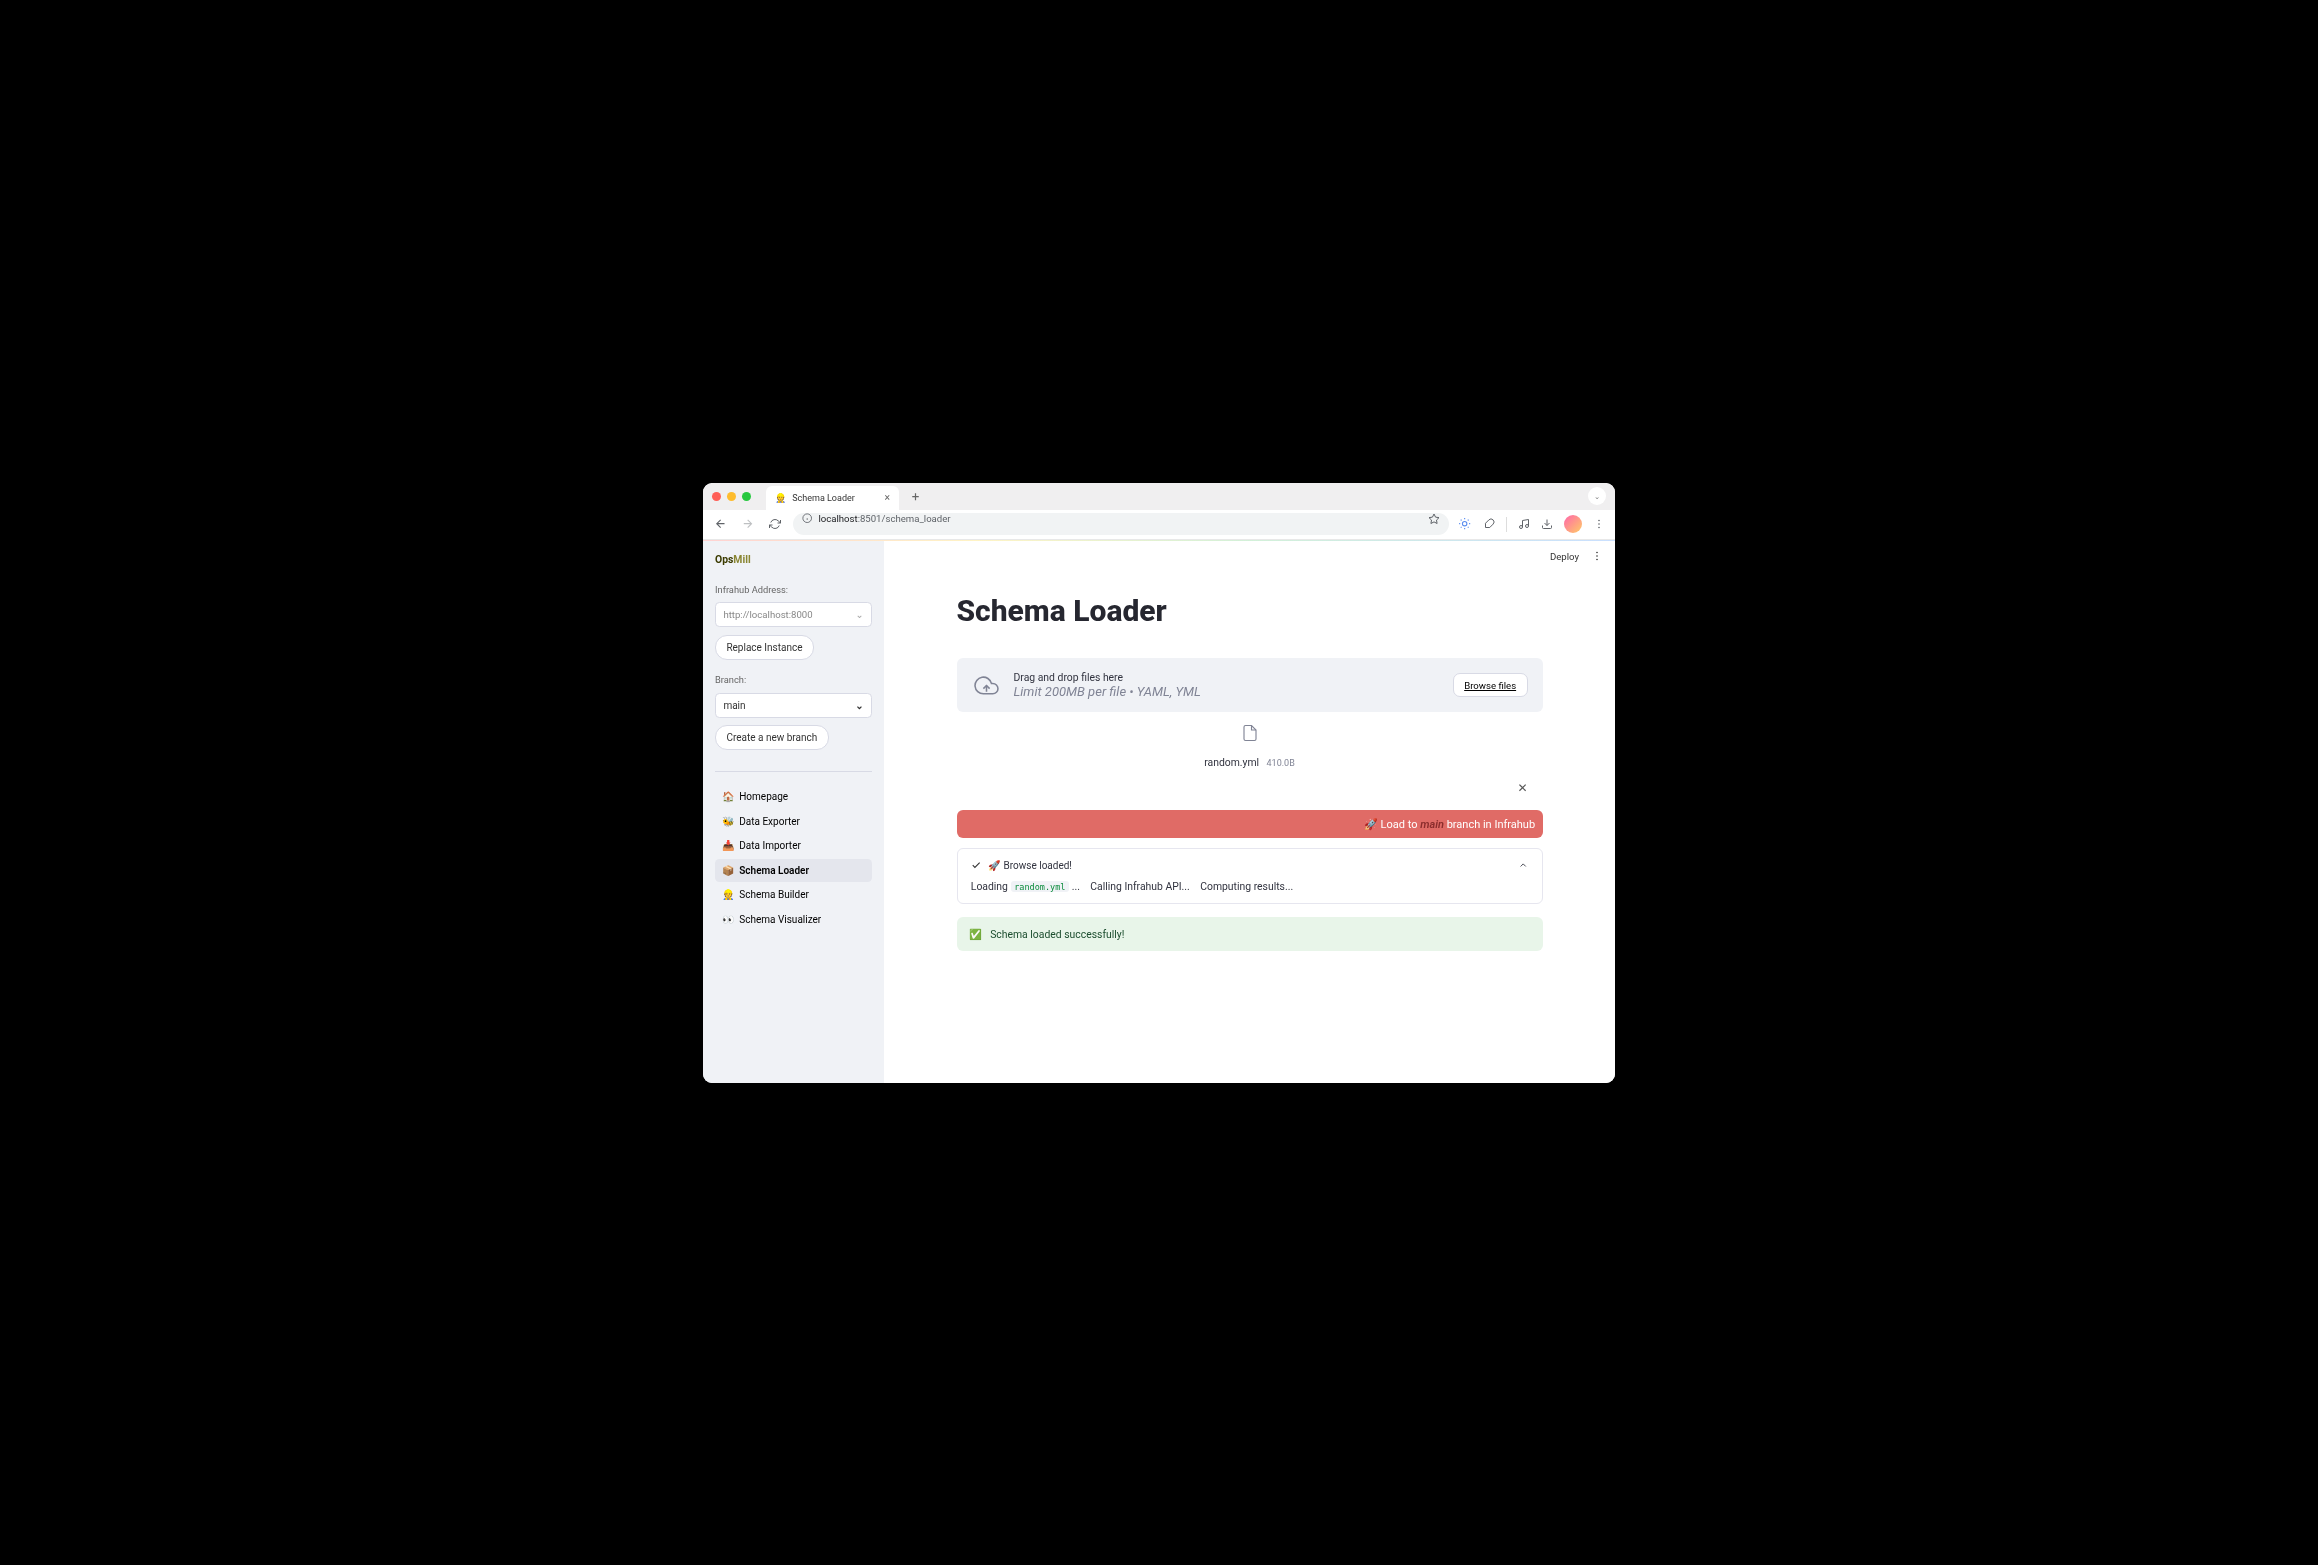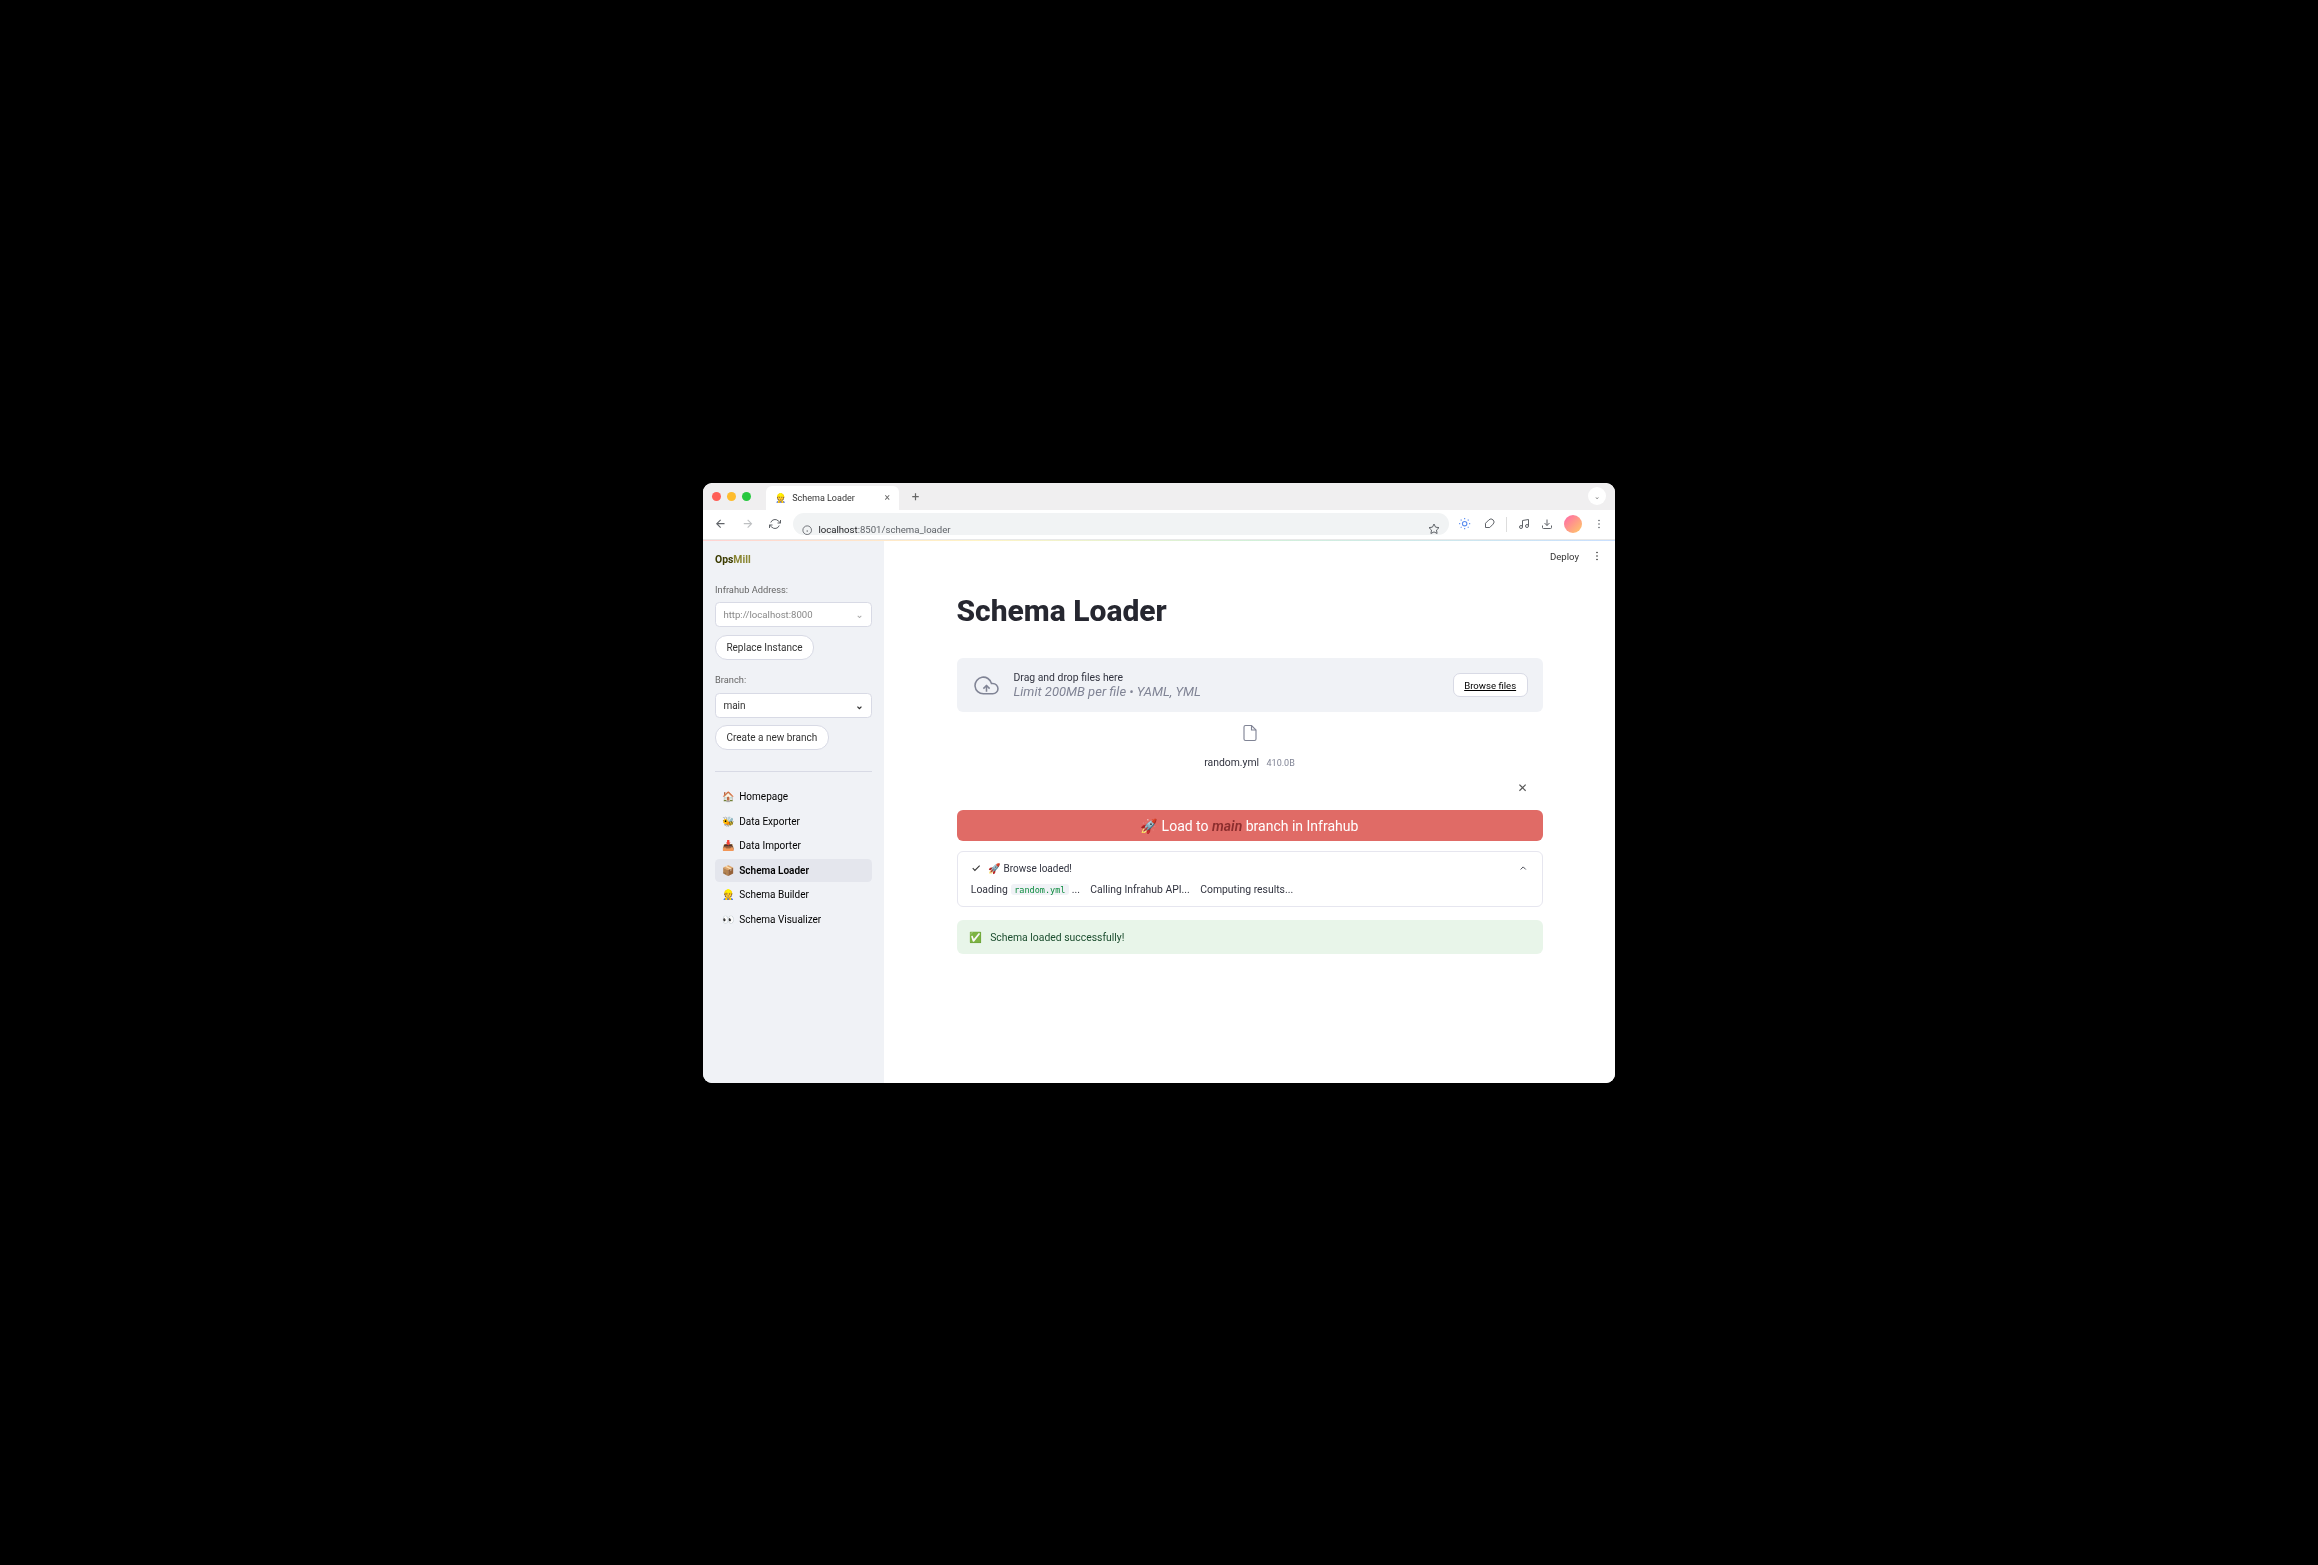--- a/index.html
+++ b/index.html
@@ -92,21 +92,21 @@
       display: flex;
       align-items: center;
       justify-content: center;
     }
     .addressbar {
       flex: 1;
       background: #f1f3f4;
       border-radius: 15px;
       height: 22px;
       display: flex;
-      align-items: flex-end;
+      align-items: flex-start;
       padding: 0 9px;
       gap: 6px;
       font-size: 9.6px;
       color: #202124;
     }
     .addressbar .info-icon { color: #5f6368; }
     .addressbar .host { color: #202124; }
     .addressbar .path { color: #5f6368; }
     .addressbar .star { margin-left: auto; color: #5f6368; cursor: pointer; }
     .toolbar-right { display: flex; align-items: center; gap: 10.4px; }
@@ -265,22 +265,22 @@
       justify-content: center;
     }
     .file-name { font-size: 10.4px; color: #31333f; }
     .file-size { font-size: 9px; color: #808495; margin-left: 4.4px; }
     .file-close { margin-left: auto; cursor: pointer; color: #555; font-size: 12px; }
     .load-btn {
       background: #e06b66;
       color: #fff;
       border-radius: 6px;
       padding: 7.4px;
-      text-align: center;
-      font-size: 14px;
+      text-align: right;
+      font-size: 11px;
       cursor: pointer;
       margin-top: 4.4px;
     }
     .load-btn .branch-name { font-style: italic; color: #8b2d2d; font-weight: 600; }
     .status-panel {
       border: 0.7px solid #e6e6ef;
       border-radius: 6px;
       margin-top: 10.4px;
       padding: 10.4px 13.3px;
     }

